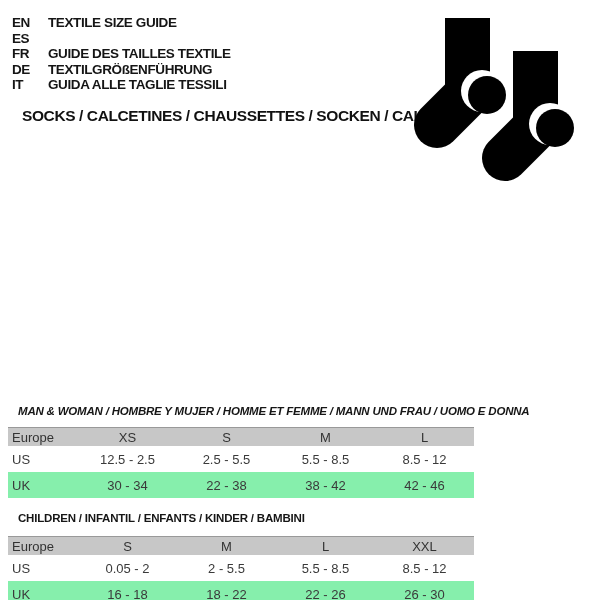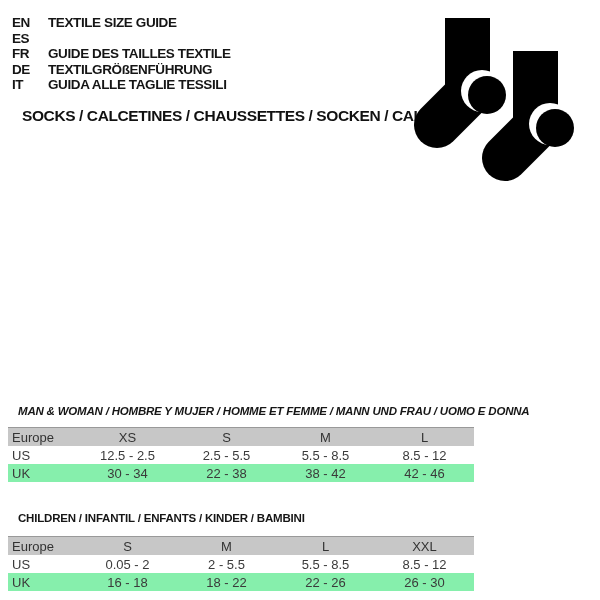--- a/index.html
+++ b/index.html
@@ -85,21 +85,21 @@
   table.size-table th {
     background: #c7c7c7;
     border-top: 1px solid #999999;
     font-weight: normal;
     height: 18px;
     text-align: center;
     padding: 0;
     color: #333333;
   }
   table.size-table td {
-    height: 18px;
+    height: 26px;
     text-align: center;
     padding: 0;
   }
   table.size-table th:first-child,
   table.size-table td:first-child {
     text-align: left;
     padding-left: 4px;
   }
   table.size-table tbody tr.alt { background: #86efac; }
 </style>

